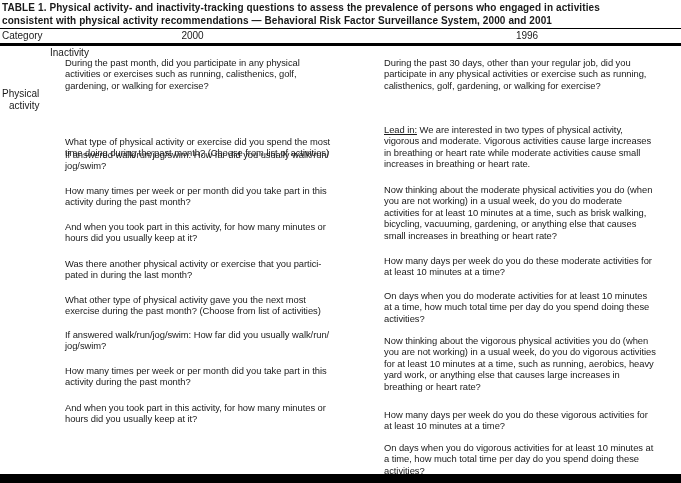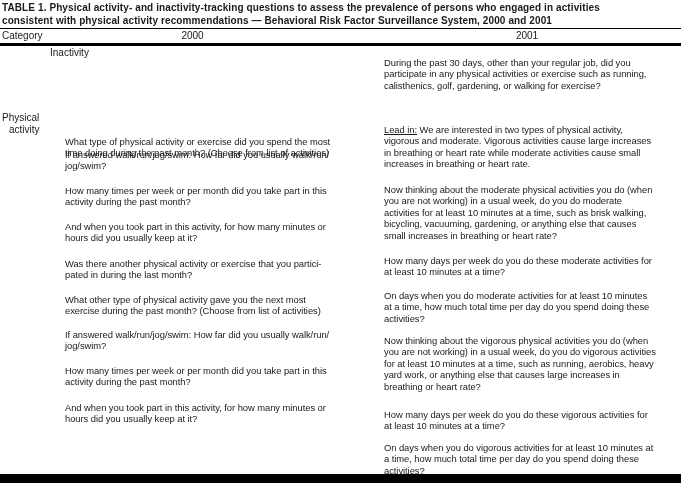--- a/index.html
+++ b/index.html
@@ -19,21 +19,21 @@
   }
   .rule-thin{position:absolute;left:0;top:28px;width:681px;height:1px;background:#000;}
   .rule-thick{position:absolute;left:0;top:43px;width:681px;height:2.5px;background:#000;}
   .rule-bottom{position:absolute;left:0;top:474px;width:681px;height:9px;background:#000;}
   .hdr{position:absolute;top:30px;font-size:10px;line-height:12px;}
   .hdr-category{left:2px;}
   .hdr-2000{left:49px;width:287px;text-align:center;}
   .hdr-2001{left:381px;width:292px;text-align:center;}
   .cat{position:absolute;left:2px;font-size:10px;line-height:11.5px;}
   .cat-inactivity{top:47px;padding-left:48px;}
-  .cat-physical{top:112px;}
+  .cat-physical{top:88px;}
   .cat-physical .l2{padding-left:7px;}
   .q{
     position:absolute;
     font-size:9.4px;line-height:11.4px;
     letter-spacing:-0.05px;
     white-space:pre-line;
   }
   .colL{left:65px;width:292px;}
   .colR{left:384px;width:296px;}
   .ql1{top:57px}.ql2{top:136px}.ql3{top:149px}.ql4{top:185px}.ql5{top:221px}
@@ -47,31 +47,34 @@
 
 <div class="page">
 
   <div class="title">TABLE 1. Physical activity- and inactivity-tracking questions to assess the prevalence of persons who engaged in activities
 consistent with physical activity recommendations — Behavioral Risk Factor Surveillance System, 2000 and 2001</div>
 
   <div class="rule-thin"></div>
 
   <div class="hdr hdr-category">Category</div>
   <div class="hdr hdr-2000">2000</div>
-  <div class="hdr hdr-2001">2001</div>
+  <div class="hdr hdr-2001">1996</div>
 
   <div class="rule-thick"></div>
 
   <div class="cat cat-inactivity">Inactivity</div>
 
   <div class="cat cat-physical">
     <div class="l1">Physical</div>
     <div class="l2">activity</div>
   </div>
 
+  <div class="q colL ql1">During the past month, did you participate in any physical
+activities or exercises such as running, calisthenics, golf,
+gardening, or walking for exercise?</div>
   <div class="q colL ql2">What type of physical activity or exercise did you spend the most
 time doing during the past month? (Choose from list of activities)</div>
   <div class="q colL ql3">If answered walk/run/jog/swim: How far did you usually walk/run/
 jog/swim?</div>
   <div class="q colL ql4">How many times per week or per month did you take part in this
 activity during the past month?</div>
   <div class="q colL ql5">And when you took part in this activity, for how many minutes or
 hours did you usually keep at it?</div>
   <div class="q colL ql6">Was there another physical activity or exercise that you partici-
 pated in during the last month?</div>

